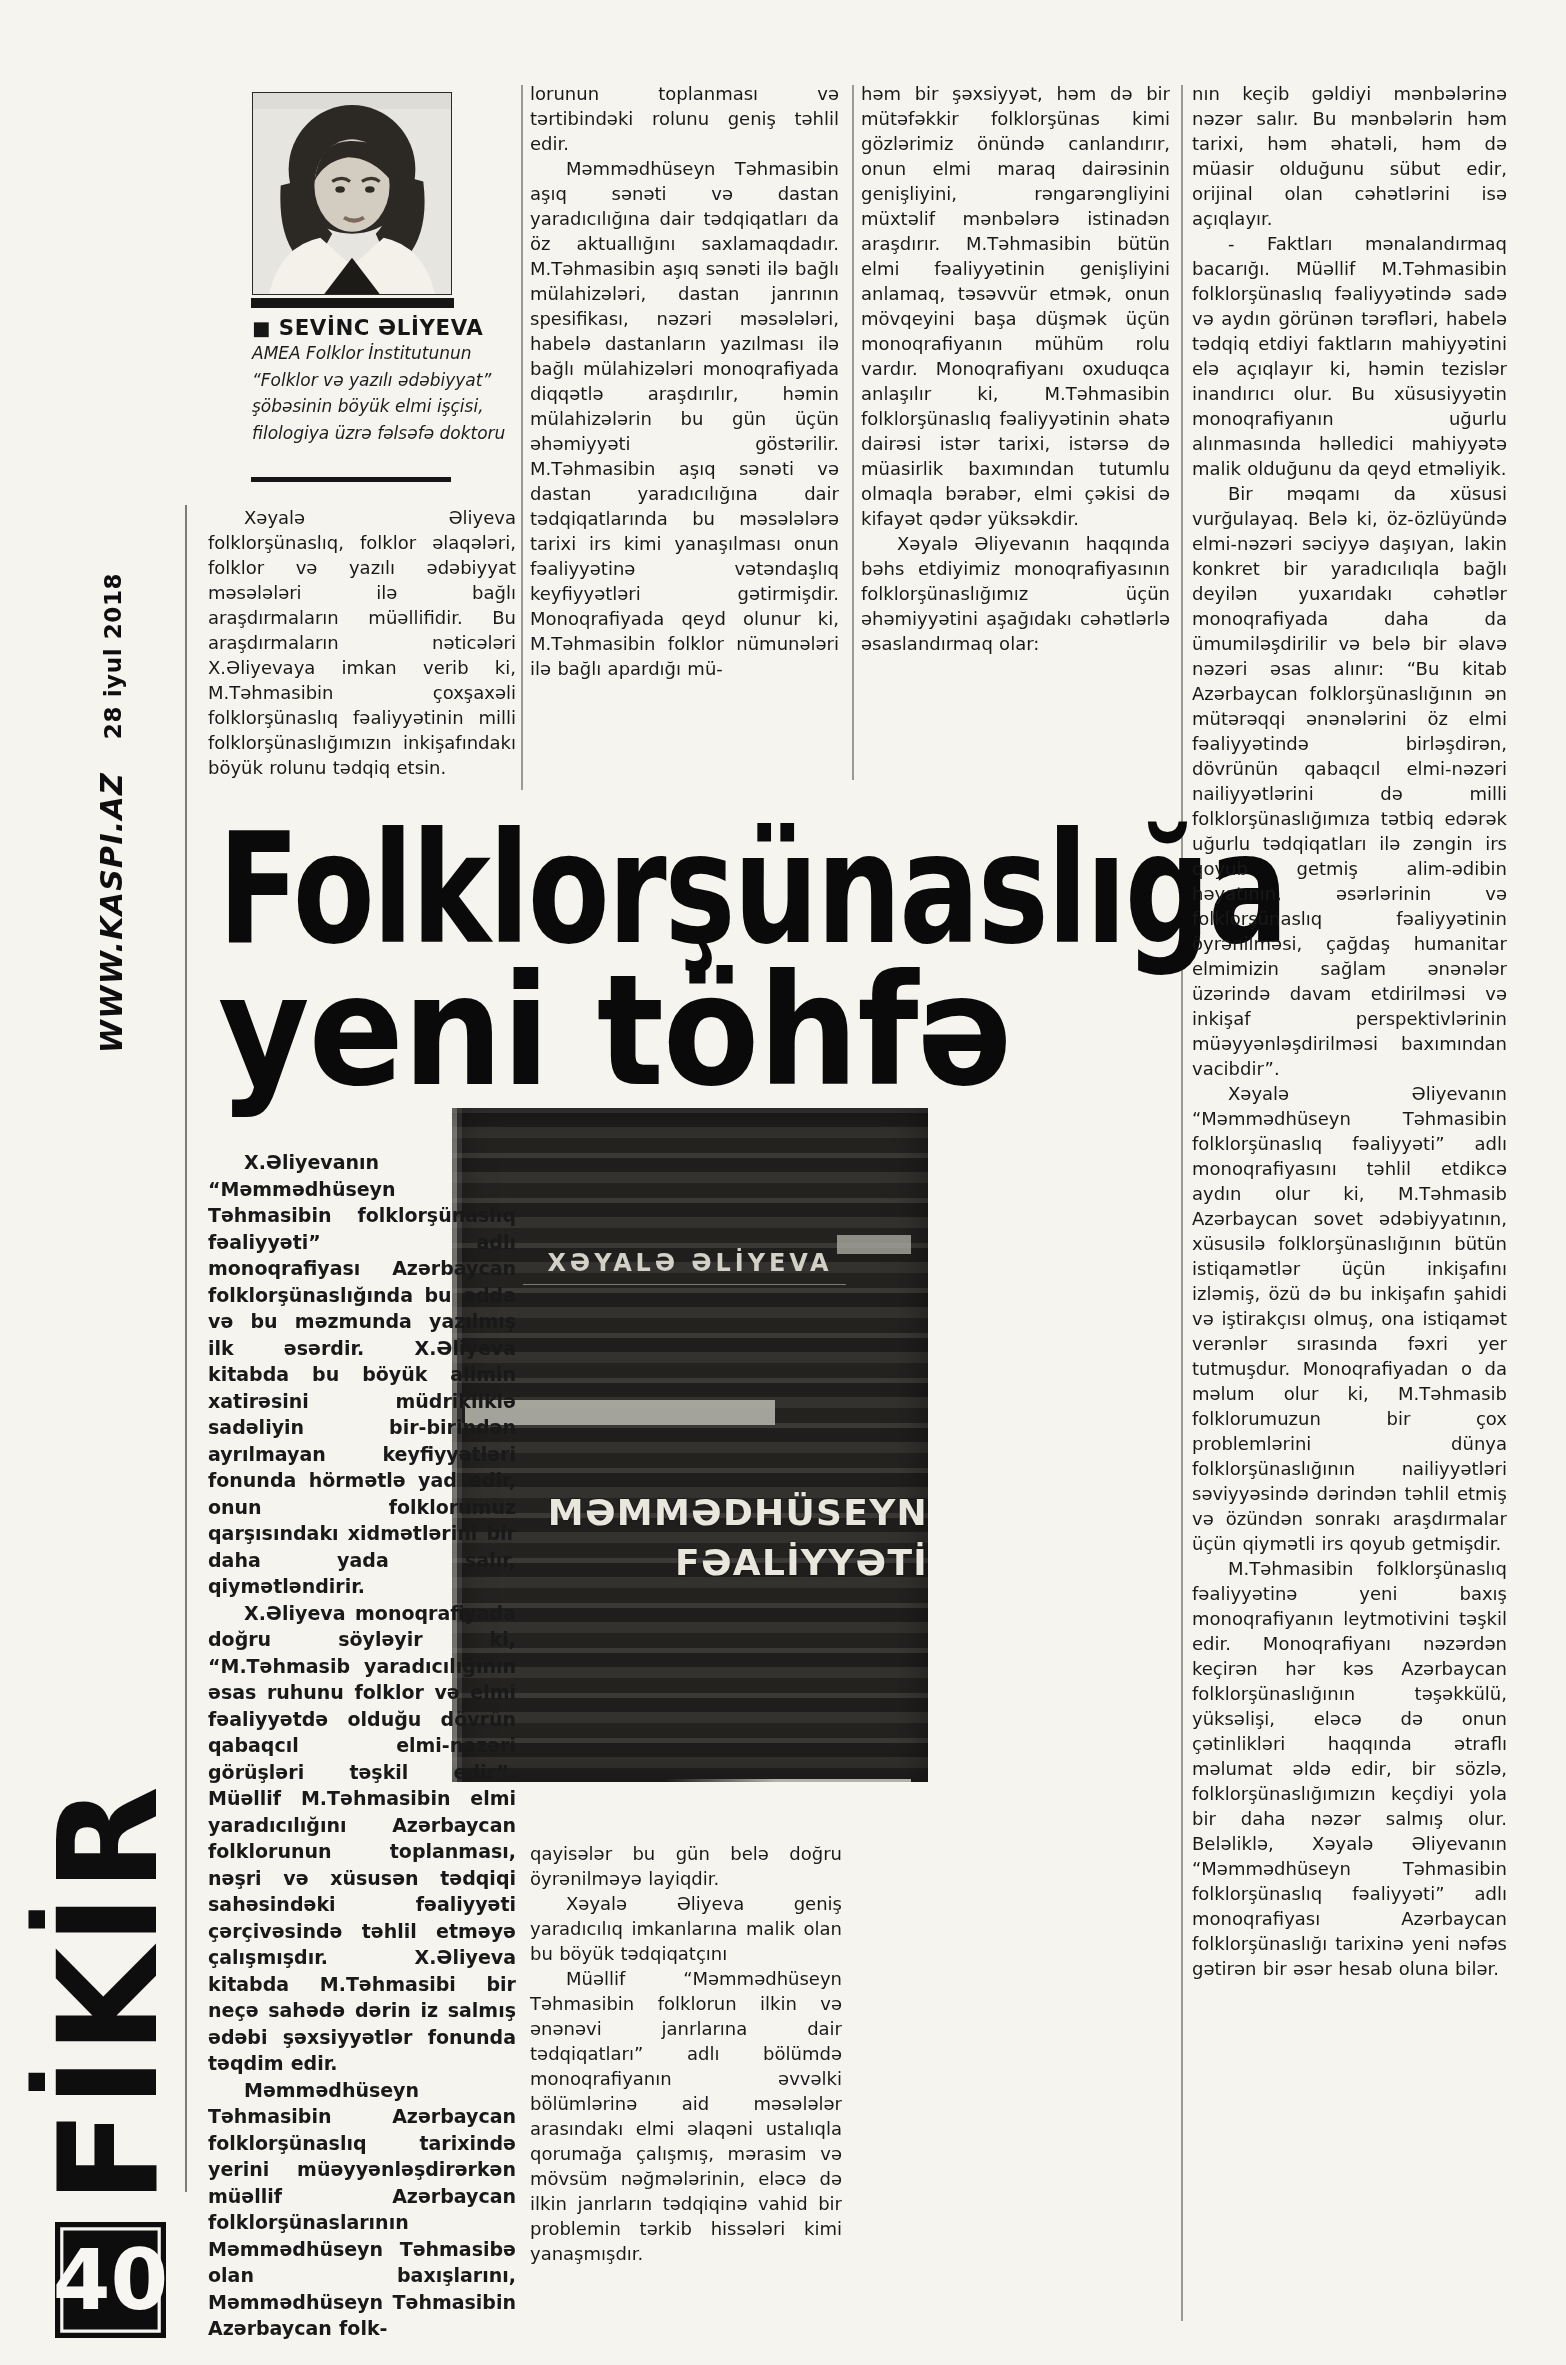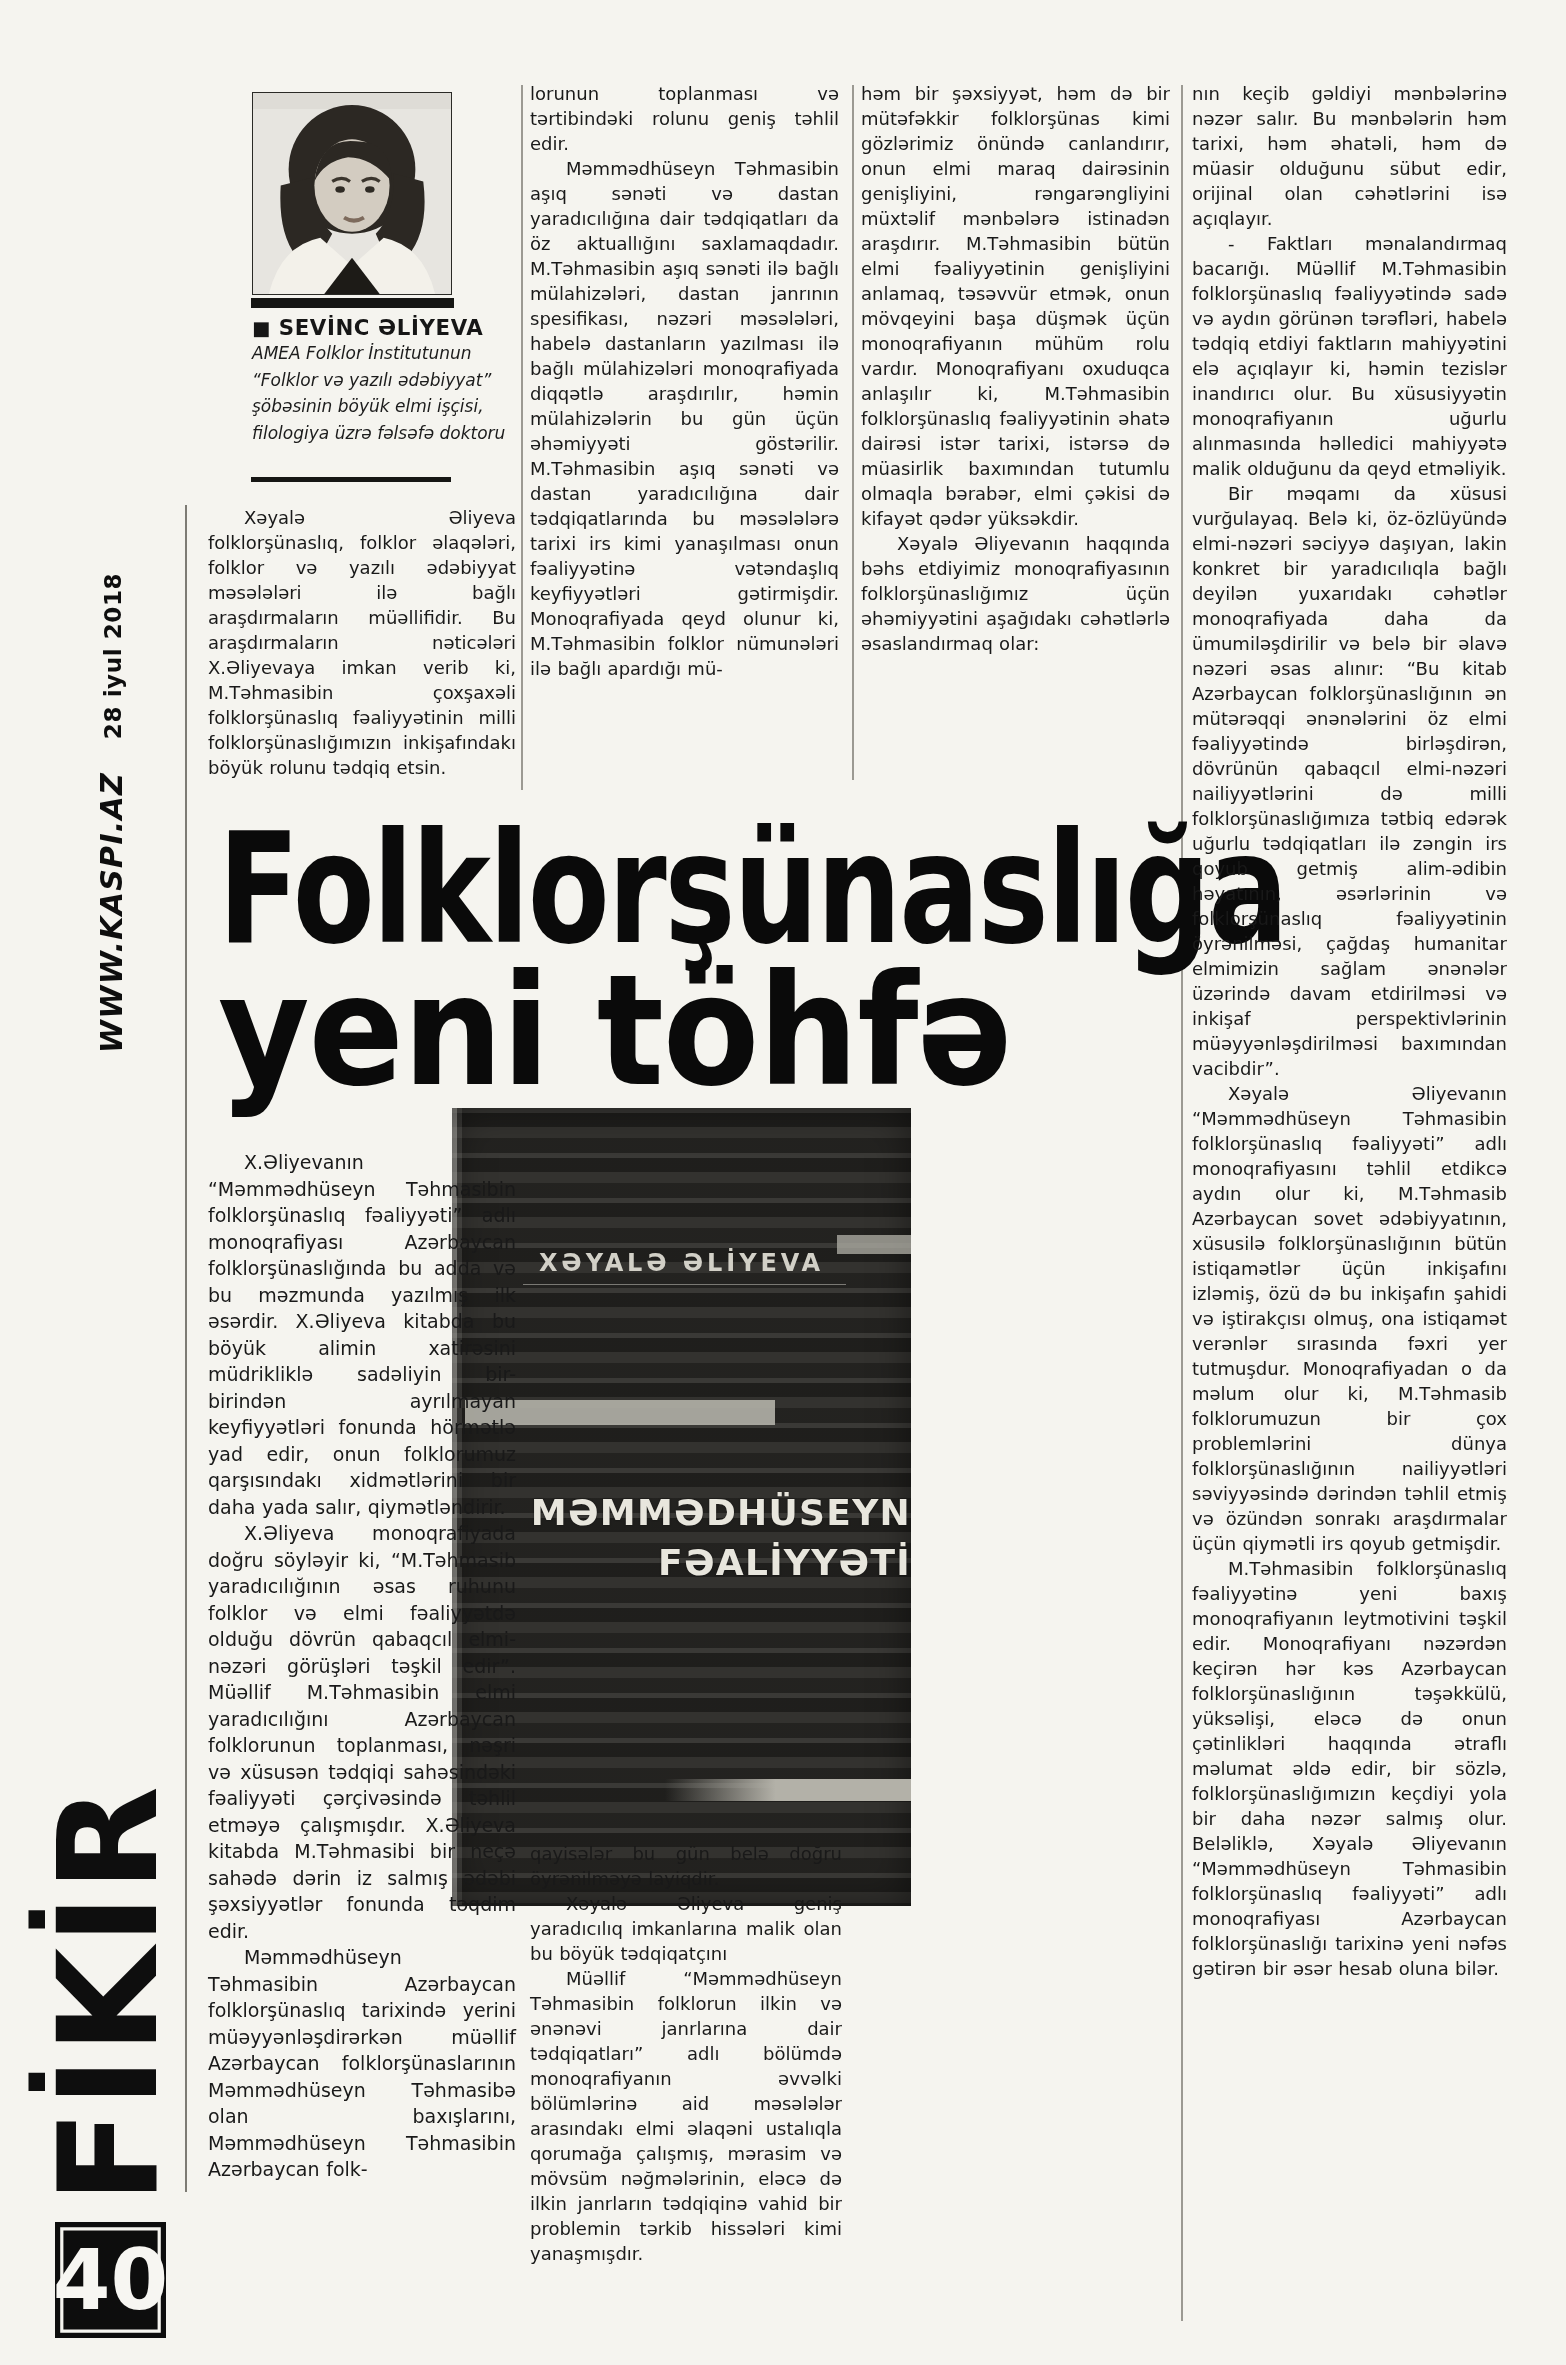--- a/index.html
+++ b/index.html
@@ -49,35 +49,36 @@
   #headline-2{top:955px;font-size:153px;transform:scaleX(0.92);letter-spacing:-1.3px;}
   
   .col{position:absolute;text-align:justify;font-size:18px;line-height:25px;
     color:#191919;word-spacing:0.6px;}
   .para{margin:0;}
   .para.indent{text-indent:36px;}
   #col1-top{left:208px;top:505px;width:308px;}
   #col2-top{left:530px;top:81px;width:309px;}
   #col3-top{left:861px;top:81px;width:309px;}
   #col4{left:1192px;top:81px;width:315px;}
-  #col1-bottom{left:208px;top:1149px;width:308px;font-size:19px;line-height:26.5px;}
+  #col1-bottom{left:208px;top:1149px;width:308px;font-size:19px;line-height:26.5px;font-weight:bold;}
   #col2-bottom{left:530px;top:1841px;width:312px;}
   #col3-bottom{left:861px;top:1125px;width:309px;}
   #book-intrusion{float:left;width:74px;height:682px;}
   
-  #book{position:absolute;left:452px;top:1108px;width:459px;height:798px;overflow:hidden;
+  #book{position:absolute;left:452px;top:1108px;width:459px;height:674px;overflow:hidden;
     background:
       linear-gradient(90deg, rgba(235,233,226,0.55) 0 4.5px, rgba(235,233,226,0.15) 4.5px 10.3px, transparent 10.3px),
       repeating-linear-gradient(180deg,
         rgba(255,255,255,0.07) 0 5.2px,
         rgba(0,0,0,0.28) 5.2px 19.4px,
         rgba(255,255,255,0.04) 19.4px 30px,
         rgba(0,0,0,0.18) 30px 45px),
       #2b2a27;
     box-shadow:inset 0 0 39px rgba(0,0,0,0.5);
+    padding-left:17px;
   }
   .book-band{position:absolute;background:#b3b1a8;}
   #band-1{left:13px;top:292px;width:310px;height:24.6px;opacity:0.9;}
   #band-2{left:385px;top:127px;width:74px;height:19.4px;opacity:0.75;}
   #band-3{left:213px;top:671px;width:246px;height:22px;
     background:linear-gradient(90deg,rgba(179,177,168,0),#b3b1a8 45%);}
   #book-author{position:absolute;left:0;top:141px;width:100%;text-align:center;
     color:#d2d0c7;font-size:24px;font-weight:bold;letter-spacing:3.9px;}
   #book-author-rule{position:absolute;left:71px;top:176px;width:323px;height:1.3px;
     background:rgba(210,208,199,0.5);}

